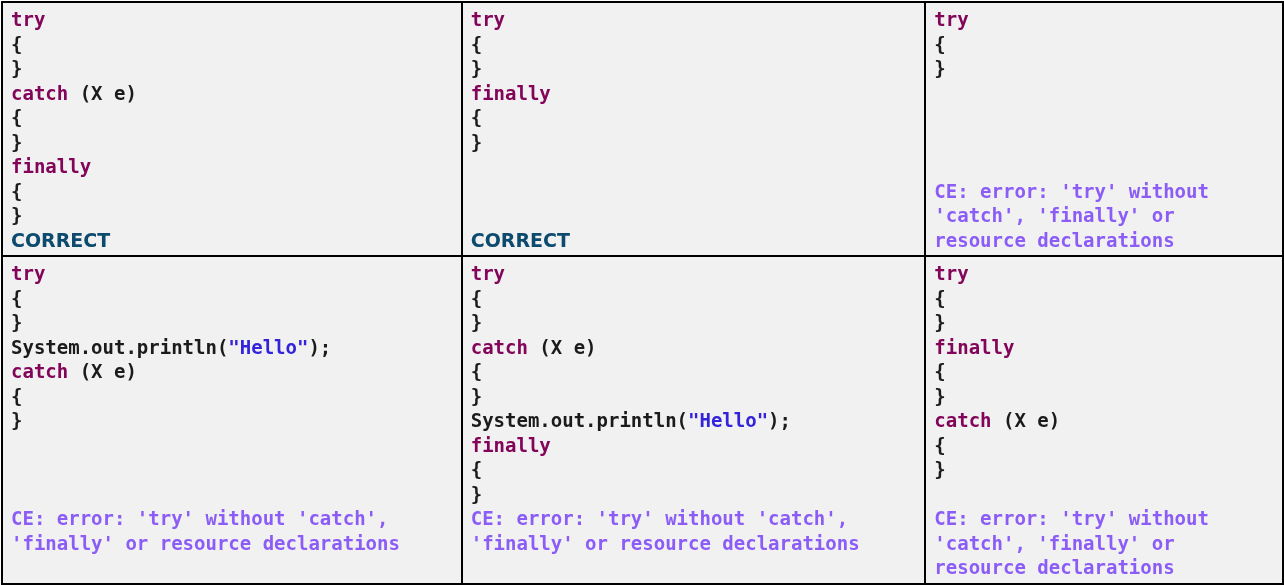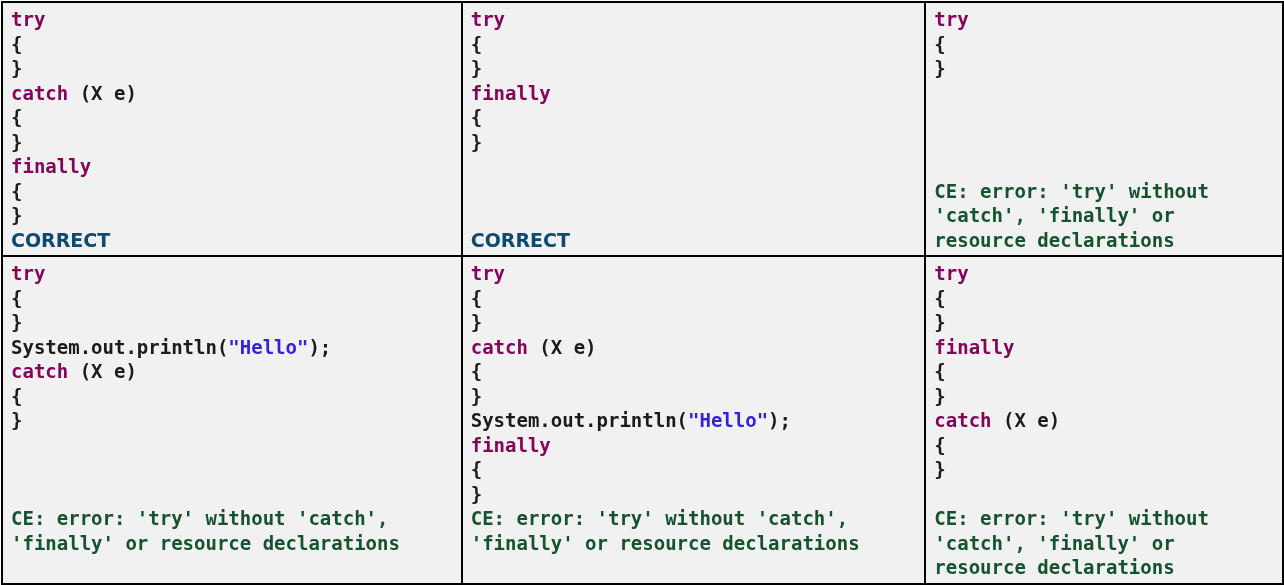--- a/index.html
+++ b/index.html
@@ -25,21 +25,21 @@
   }
   tr.row1 td { height: 246px; }
   tr.row2 td { height: 320px; }
   .line {
     white-space: pre;
     min-height: 24.5px;
   }
   .k { color: #83055a; text-align: right; }
   .p { color: #1b1b1b; }
   .s { color: #3323db; }
-  .result.error { color: #14532d; }
+  .result.error { color: #8b5cf6; }
   .result.correct {
     color: #0c4a6e;
     font-family: "DejaVu Sans", "Liberation Sans", sans-serif;
   }
 </style>
 </head>
 <body>
 
 <table class="grid">
   <colgroup>

